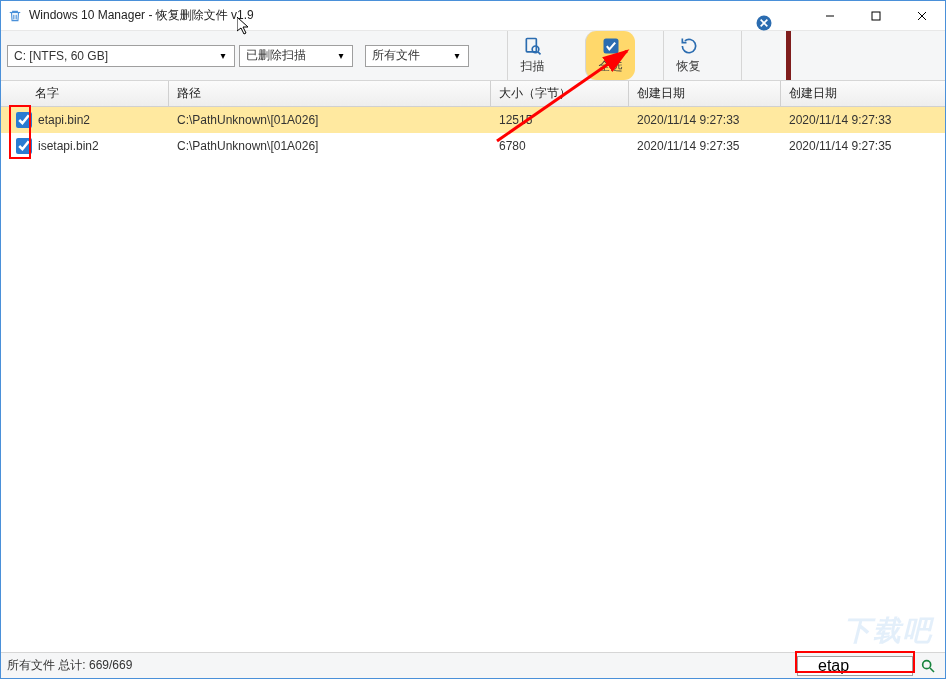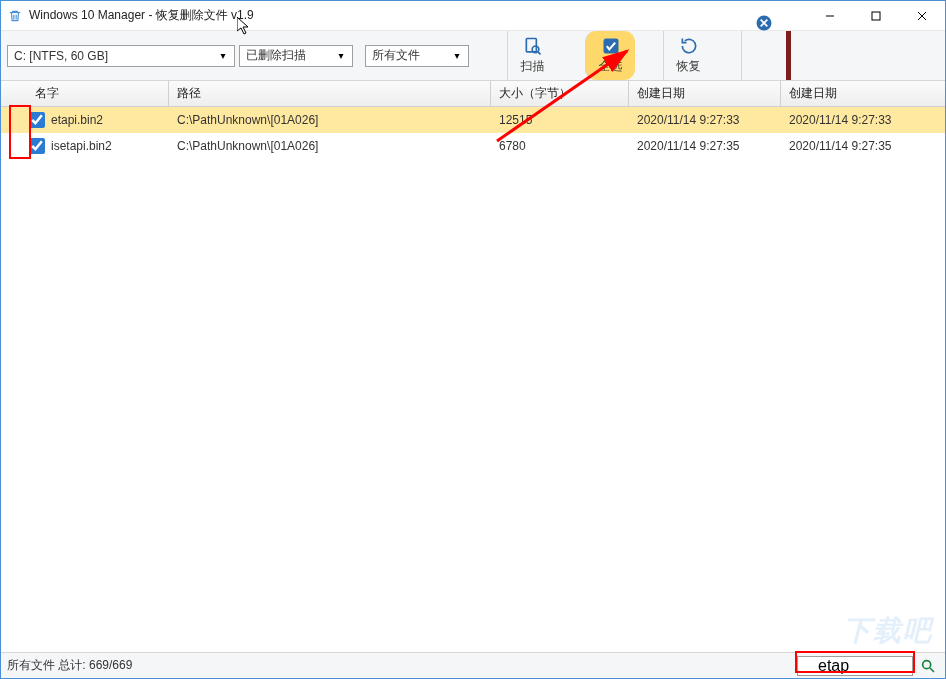--- a/index.html
+++ b/index.html
@@ -34,21 +34,21 @@
   .col-path { width: 322px; }
   .col-size { width: 138px; }
   .col-created { width: 152px; }
   .col-modified { flex: 1; border-right: none; }
   
   .tbody { flex: 1; overflow: auto; position: relative; }
   .row { height: 26px; display: flex; align-items: center; font-size: 12px; }
   .row.selected { background: #ffe9a0; }
   .row .cb { width: 16px; height: 16px; margin: 0 6px 0 12px; accent-color: #2a7bd1; }
   .cell { padding: 0 8px; overflow: hidden; white-space: nowrap; text-overflow: ellipsis; }
-  .c-name { width: 168px; display:flex; align-items:center; padding-left:16px; }
+  .c-name { width: 168px; display:flex; align-items:center; padding-left:3px; }
   .c-name .fname { margin-left: 0; }
   .c-path { width: 322px; }
   .c-size { width: 138px; }
   .c-created { width: 152px; }
   .c-modified { flex: 1; }
   
   .redbox { position: absolute; border: 2px solid #ff0000; pointer-events: none; }
   .arrow-svg { position: absolute; pointer-events: none; }
   
   .watermark { position: absolute; right: 12px; bottom: 28px; opacity: 0.18; font-size: 28px; font-weight: bold; color: #6aa8e8; font-style: italic; letter-spacing: 2px; pointer-events: none; }

